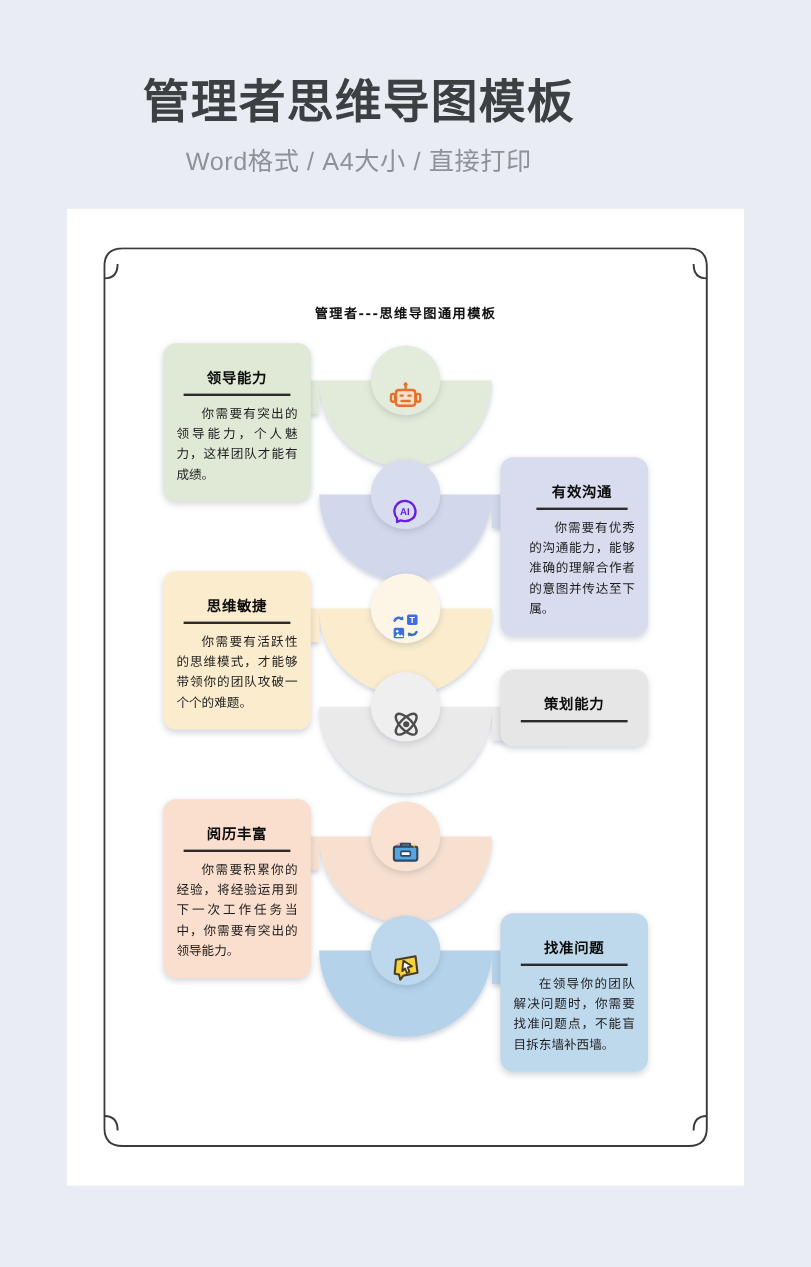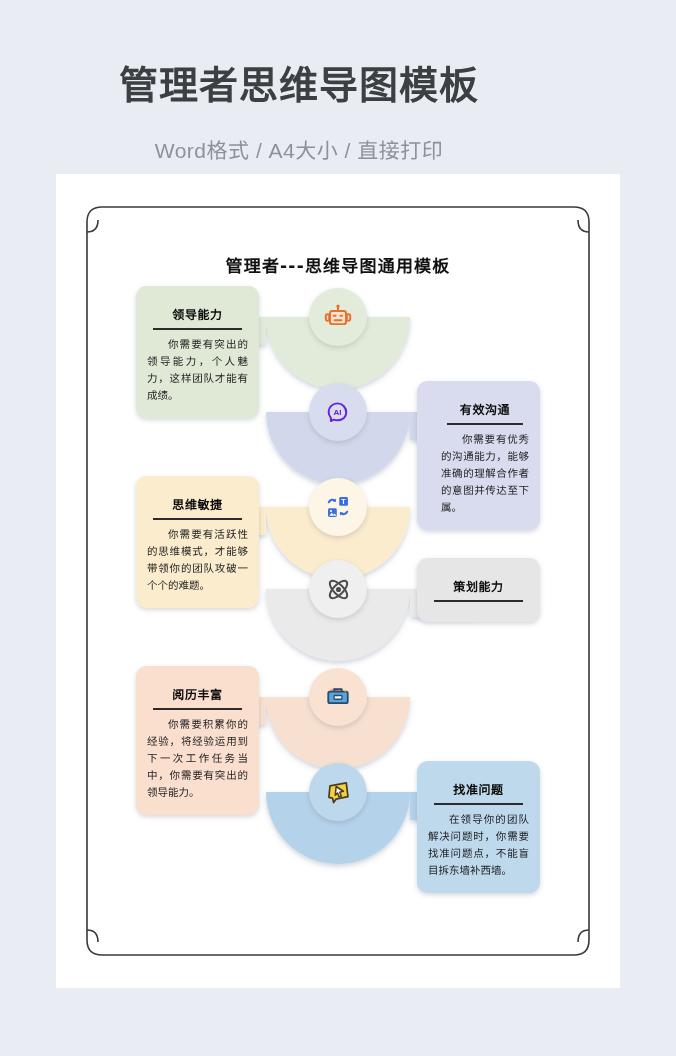--- a/index.html
+++ b/index.html
@@ -24,21 +24,21 @@
   }
   .banner-title {
     font-size: 39px;
     font-weight: bold;
     color: #3c4043;
     letter-spacing: 1px;
     line-height: 1.12;
     white-space: nowrap;
   }
   .banner-sub {
-    margin-top: 26px;
+    margin-top: 10px;
     font-size: 21px;
     color: #8d9298;
     font-weight: normal;
     letter-spacing: 0.5px;
     white-space: nowrap;
   }
 
   
   .sheet {
     position: absolute;
@@ -60,21 +60,21 @@
   }
   .frame svg { display: block; width: 100%; height: 100%; }
 
   
   .doc-title {
     position: absolute;
     left: 0;
     top: 78px;
     width: 564px;
     text-align: center;
-    font-size: 17px;
+    font-size: 11px;
     font-weight: bold;
     color: #111111;
     letter-spacing: 1.2px;
     font-family: "DejaVu Sans", "Liberation Sans", sans-serif;
     white-space: nowrap;
   }
 
   
   .row {
     position: absolute;
@@ -97,21 +97,21 @@
   
   .badge {
     position: absolute;
     left: 50%;
     top: 6px;
     width: 58px;
     height: 58px;
     margin-left: -29px;
     border-radius: 50%;
     display: flex;
-    align-items: center;
+    align-items: flex-end;
     justify-content: center;
     box-shadow: 0 2px 5px rgba(80,90,110,0.22);
     z-index: 4;
   }
   .badge svg { display: block; }
 
   
   .card {
     position: absolute;
     top: 4px;
@@ -138,21 +138,21 @@
     height: 2px;
     background: #2b2b2b;
     margin: 6px 6px 7px 6px;
   }
   .card-body {
     font-size: 10.5px;
     line-height: 1.62;
     color: #1d1d1f;
     text-indent: 21px;
     text-align: justify;
-    font-family: Liberation Mono, monospace;
+    font-family: Liberation Sans, sans-serif;
   }
 </style>
 </head>
 <body>
 
 <div class="banner">
   <div class="banner-title">管理者思维导图模板</div>
   <div class="banner-sub">Word格式 / A4大小 / 直接打印</div>
 </div>
 

